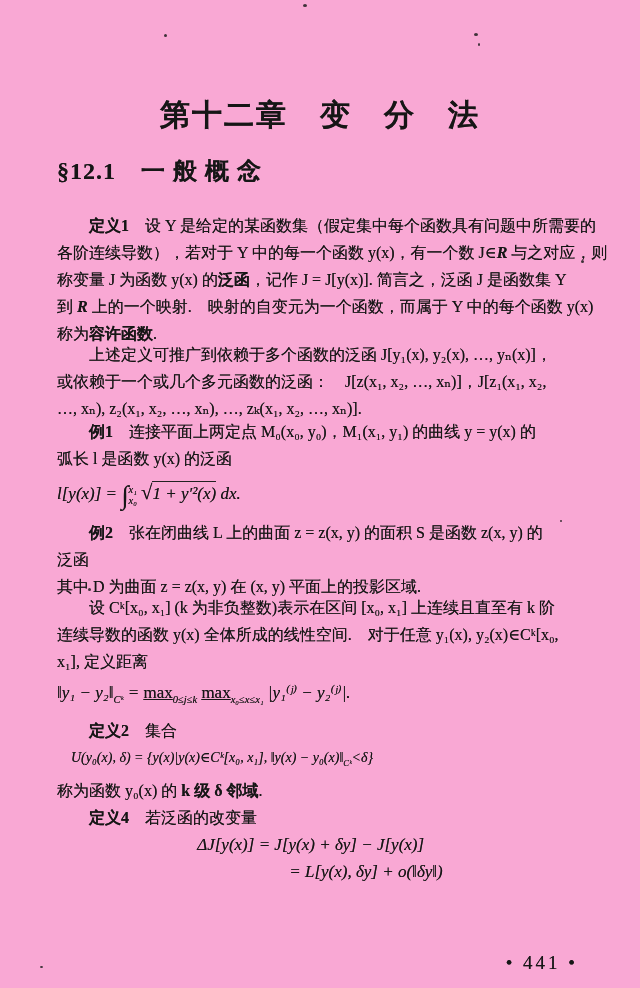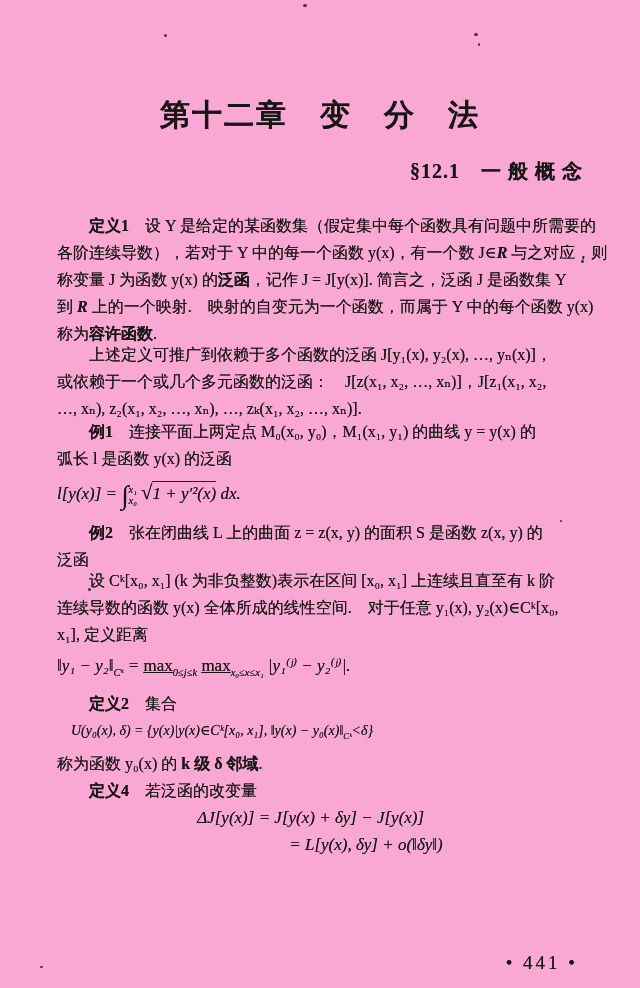--- a/index.html
+++ b/index.html
@@ -15,22 +15,22 @@
     overflow:hidden;
     text-shadow:0 0 0.6px rgba(25,25,25,0.75);
   }
   .title{
     margin:0;padding-top:96px;
     font-size:30px;line-height:38px;
     text-align:center;font-weight:bold;letter-spacing:2px;
   }
   .section{
     margin:24px 0 0;
-    font-size:20px;line-height:26px;
-    text-align:right;font-weight:bold;letter-spacing:1px;
+    font-size:24px;line-height:26px;
+    text-align:left;font-weight:bold;letter-spacing:1px;
   }
   .para{margin:0;}
   .line{
     font-size:16px;line-height:27px;
     white-space:nowrap;
   }
   .ind{text-indent:32px;}
   .b{font-weight:bold;}
   .i{font-style:italic;}
   .rm{font-style:normal;text-decoration:underline;}
@@ -96,20 +96,21 @@
 
   <div class="para mt-ex1">
     <div class="line ind"><span class="b">例1</span>　连接平面上两定点 M₀(x₀, y₀)，M₁(x₁, y₁) 的曲线 y = y(x) 的</div>
     <div class="line">弧长 l 是函数 y(x) 的泛函</div>
     <div class="f">l[y(x)] = <span class="big">∫</span><span class="sup">x₁</span><span class="sub">x₀</span> <span class="rad">√</span><span class="ov">1 + y′²(x)</span> dx.</div>
   </div>
 
   <div class="para">
     <div class="line ind"><span class="b">例2</span>　张在闭曲线 L 上的曲面 z = z(x, y) 的面积 S 是函数 z(x, y) 的</div>
     <div class="line">泛函</div>
+    <div class="line">其中 D 为曲面 z = z(x, y) 在 (x, y) 平面上的投影区域.</div>
   </div>
 
   <div class="para mt-ck">
     <div class="line ind">设 Cᵏ[x₀, x₁] (k 为非负整数)表示在区间 [x₀, x₁] 上连续且直至有 k 阶</div>
     <div class="line">连续导数的函数 y(x) 全体所成的线性空间.　对于任意 y₁(x), y₂(x)∈Cᵏ[x₀,</div>
     <div class="line">x₁], 定义距离</div>
     <div class="f">‖y₁ − y₂‖<span class="sub">Cᵏ</span> = <span class="rm">max</span><span class="sub">0≤j≤k</span>  <span class="rm">max</span><span class="sub">x₀≤x≤x₁</span> |y₁⁽ʲ⁾ − y₂⁽ʲ⁾|.</div>
   </div>
 
   <div class="para">

